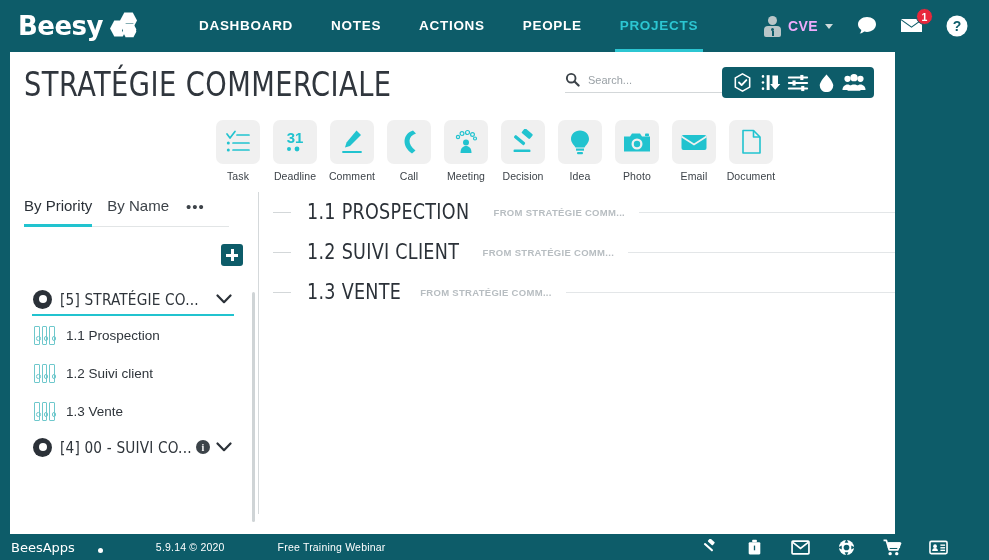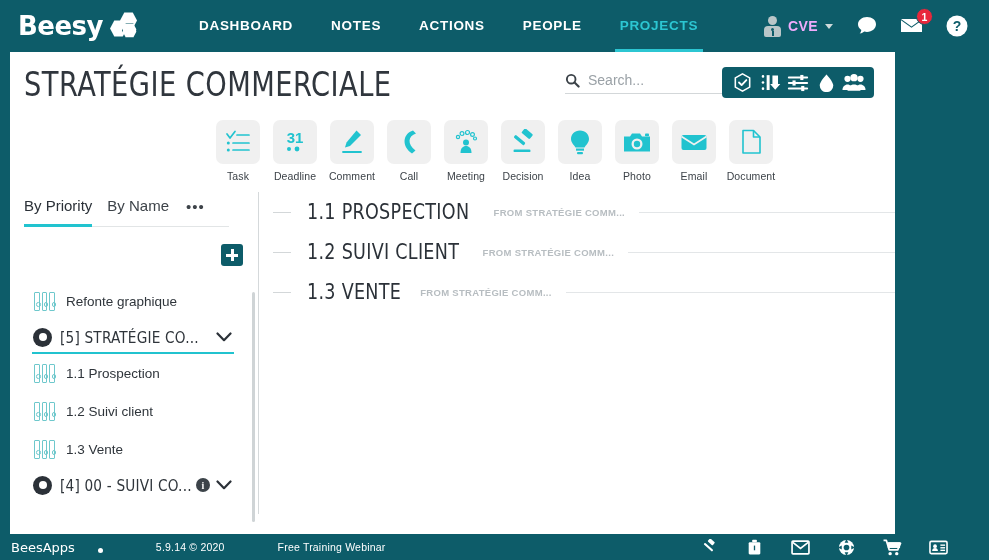--- a/index.html
+++ b/index.html
@@ -67,21 +67,21 @@
   .page-title{
     position:absolute; left:14px; top:13px;
     font-family:"DejaVu Sans Condensed","Liberation Sans Narrow","Liberation Sans",sans-serif;
     font-size:33px; color:#30363d; letter-spacing:0.5px; font-weight:400;
     transform:scaleX(0.92); transform-origin:left center;
   }
 
   .searchbox{ position:absolute; left:555px; top:20px; width:205px; }
   .searchbox .row{ display:flex; align-items:center; padding-bottom:5px; border-bottom:1px solid #d3d7d9; }
   .search-input{
-    border:none; outline:none; font-size:14px; color:#8b5cf6;
+    border:none; outline:none; font-size:11px; color:#8b5cf6;
     font-family:"Liberation Sans",sans-serif; width:170px; background:transparent;
   }
   .search-input::placeholder{ color:#9aa1a6; }
 
   .tool-group{
     position:absolute; right:21px; top:15px; height:31px; background:#0d5c69;
     border-radius:4px; display:flex; align-items:center; padding:0 6px;
   }
   .tool-btn{ width:28px; height:28px; display:flex;align-items:center;justify-content:center; cursor:pointer; }
 
@@ -410,28 +410,20 @@
       <div class="sb-tabs">
         <div class="sb-tab active">By Priority</div>
         <div class="sb-tab">By Name</div>
         <div class="sb-dots">•••</div>
       </div>
 
       <div class="addbtn"></div>
 
       <div class="sb-list">
 
-        <div class="sb-row">
-          <span class="binder">
-              <i></i>
-              <i></i>
-              <i></i>
-            </span>
-          <span class="txt">Refonte graphique</span>
-        </div>
 
         <div class="sb-row project sel">
           <span class="target"></span>
           <span class="txt">[5] STRATÉGIE CO...</span>
           <span class="chev-dn">
             <svg width="16" height="11" viewBox="0 0 16 11">
                 <path d="M1.5 1.5 L8 8.2 L14.5 1.5" fill="none" stroke="#2b3138" stroke-width="2.2" stroke-linecap="round" stroke-linejoin="round"></path>
               </svg>
           </span>
         </div>

